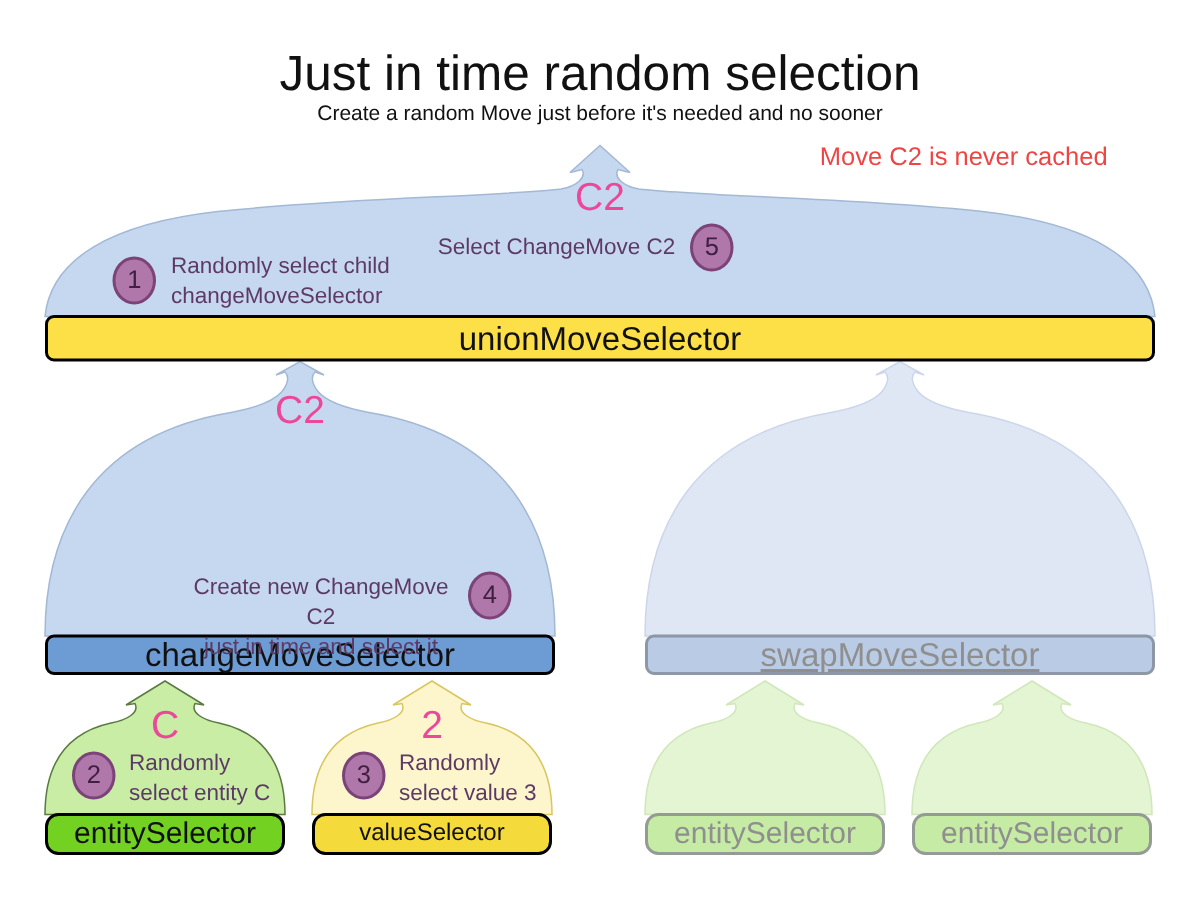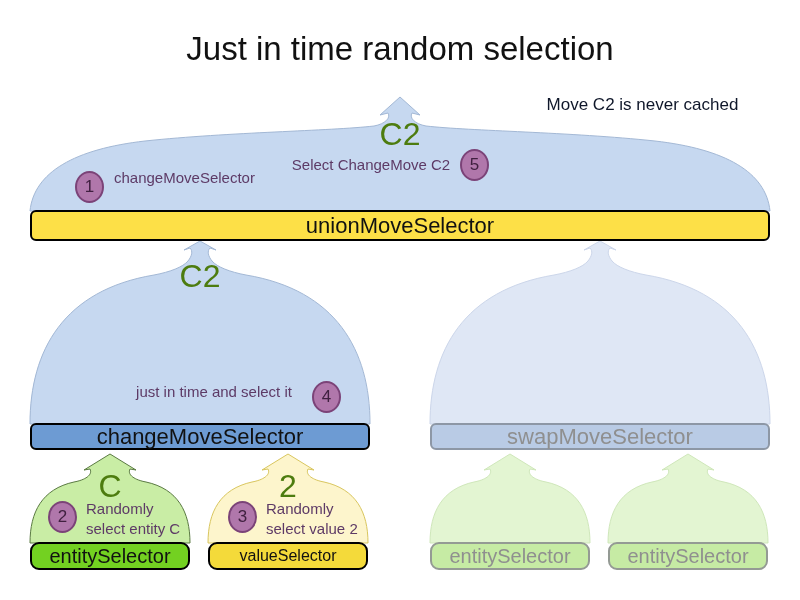--- a/index.html
+++ b/index.html
@@ -6,37 +6,37 @@
   .canvas{
     position:relative;width:800px;height:600px;background:#ffffff;overflow:hidden;
     font-family:"Liberation Sans",sans-serif;
   }
   .shapes{position:absolute;left:0;top:0;}
   .title{position:absolute;top:30px;left:0;width:100%;text-align:center;
          font-size:33px;color:#111;letter-spacing:0px;}
   .subtitle{position:absolute;top:67px;left:0;width:100%;text-align:center;
             font-size:14px;color:#111;}
   .red-note{position:absolute;top:95px;left:520px;width:245px;text-align:center;
-            font-size:17px;color:#0f172a;}
+            font-size:17px;color:#ef4444;}
   .bar{position:absolute;box-sizing:border-box;border:2px solid #000;border-radius:6px;
        display:flex;align-items:center;justify-content:center;
        font-size:22px;color:#111;white-space:nowrap;}
   .bar-union{left:30px;top:210px;width:740px;height:31px;background:#fde047;}
   .bar-change{left:30px;top:423px;width:340px;height:27px;background:#6d9bd3;}
   .bar-swap{left:430px;top:423px;width:340px;height:27px;background:#b9cbe5;
-            border-color:#8d97a5;color:#8f8f8f;}
+            border-color:#8d97a5;color:#8f8f8f;text-decoration:underline;}
   .bar-entity{left:30px;top:542px;width:160px;height:28px;background:#73d121;
               border-radius:9px;font-size:20px;}
   .bar-value{left:208px;top:542px;width:160px;height:28px;background:#f4da3a;
              border-radius:9px;font-size:16px;}
   .bar-faded1{left:430px;top:542px;width:160px;height:28px;background:#c6eba4;
               border-radius:9px;font-size:20px;border-color:#949a94;color:#8f8f8f;}
   .bar-faded2{left:608px;top:542px;width:160px;height:28px;background:#c6eba4;
               border-radius:9px;font-size:20px;border-color:#949a94;color:#8f8f8f;}
-  .io-label{position:absolute;transform:translateX(-50%);font-size:32px;color:#4d7c0f;}
+  .io-label{position:absolute;transform:translateX(-50%);font-size:26px;color:#ec4899;}
   .step-circle{position:absolute;width:29px;height:32px;border-radius:50%;
                background:#b077ab;border:2px solid #7b4378;box-sizing:border-box;
                display:flex;align-items:center;justify-content:center;
                font-size:17px;color:#402040;}
   .note{position:absolute;font-size:15px;line-height:20px;color:#5d3a66;}
   .note.right{text-align:center;}
 </style>
 </head>
 <body>
 
@@ -52,53 +52,56 @@
 
     <path d="M 30 543 C 30 512 42 489 74 482 C 85 480 93 475 90 469 L 84 470 L 110 454 L 136 470 L 130 469 C 127 475 135 480 146 482 C 178 489 190 512 190 543 Z" fill="#c9eda5" stroke="#5a7a42" stroke-width="1"></path>
 
     <path d="M 208 543 C 208 512 220 489 252 482 C 263 480 271 475 268 469 L 262 470 L 288 454 L 314 470 L 308 469 C 305 475 313 480 324 482 C 356 489 368 512 368 543 Z" fill="#fdf5cc" stroke="#d9c65e" stroke-width="1"></path>
 
     <path d="M 430 543 C 430 512 442 489 474 482 C 485 480 493 475 490 469 L 484 470 L 510 454 L 536 470 L 530 469 C 527 475 535 480 546 482 C 578 489 590 512 590 543 Z" fill="#e3f5d2" stroke="#cfe7ba" stroke-width="1"></path>
     <path d="M 608 543 C 608 512 620 489 652 482 C 663 480 671 475 668 469 L 662 470 L 688 454 L 714 470 L 708 469 C 705 475 713 480 724 482 C 756 489 768 512 768 543 Z" fill="#e3f5d2" stroke="#cfe7ba" stroke-width="1"></path>
   </svg>
 
   <div class="title">Just in time random selection</div>
+  <div class="subtitle">Create a random Move just before it's needed and no sooner</div>
   <div class="red-note">Move C2 is never cached</div>
 
   <div class="io-label" style="left:400px;top:116px">C2</div>
   <div class="io-label" style="left:200px;top:258px">C2</div>
   <div class="io-label" style="left:110px;top:468px">C</div>
   <div class="io-label" style="left:288px;top:468px">2</div>
 
   <div class="bar bar-union">unionMoveSelector</div>
   <div class="bar bar-change">changeMoveSelector</div>
   <div class="bar bar-swap">swapMoveSelector</div>
   <div class="bar bar-entity">entitySelector</div>
   <div class="bar bar-value">valueSelector</div>
   <div class="bar bar-faded1">entitySelector</div>
   <div class="bar bar-faded2">entitySelector</div>
 
   <div class="step-circle" style="left:75px;top:171px">1</div>
   <div class="note" style="left:114px;top:168px">
+    <div>Randomly select child</div>
     <div>changeMoveSelector</div>
   </div>
 
   <div class="note right" style="left:290px;top:155px;width:162px">Select ChangeMove C2</div>
   <div class="step-circle" style="left:460px;top:149px">5</div>
 
   <div class="note right" style="left:123px;top:382px;width:182px">
+    <div>Create new ChangeMove C2</div>
     <div>just in time and select it</div>
   </div>
   <div class="step-circle" style="left:312px;top:381px">4</div>
 
   <div class="step-circle" style="left:48px;top:501px">2</div>
   <div class="note" style="left:86px;top:499px">
     <div>Randomly</div>
     <div>select entity C</div>
   </div>
 
   <div class="step-circle" style="left:228px;top:501px">3</div>
   <div class="note" style="left:266px;top:499px">
     <div>Randomly</div>
-    <div>select value 2</div>
+    <div>select value 3</div>
   </div>
 
 </div>
 
 </body></html>

